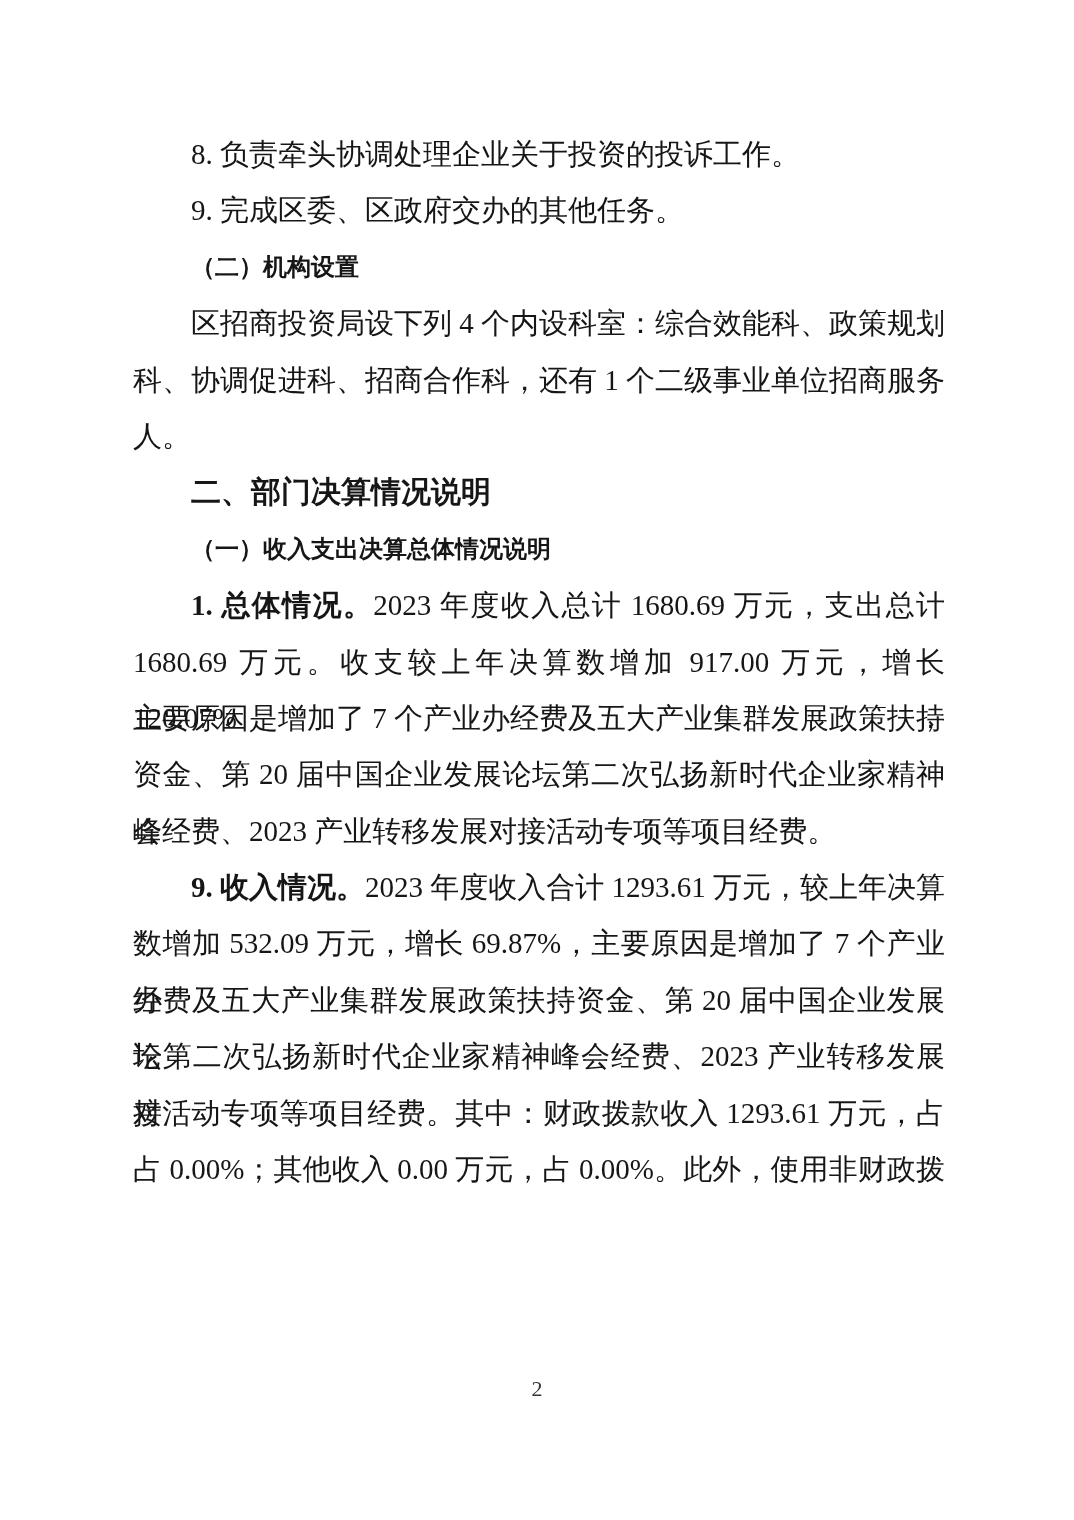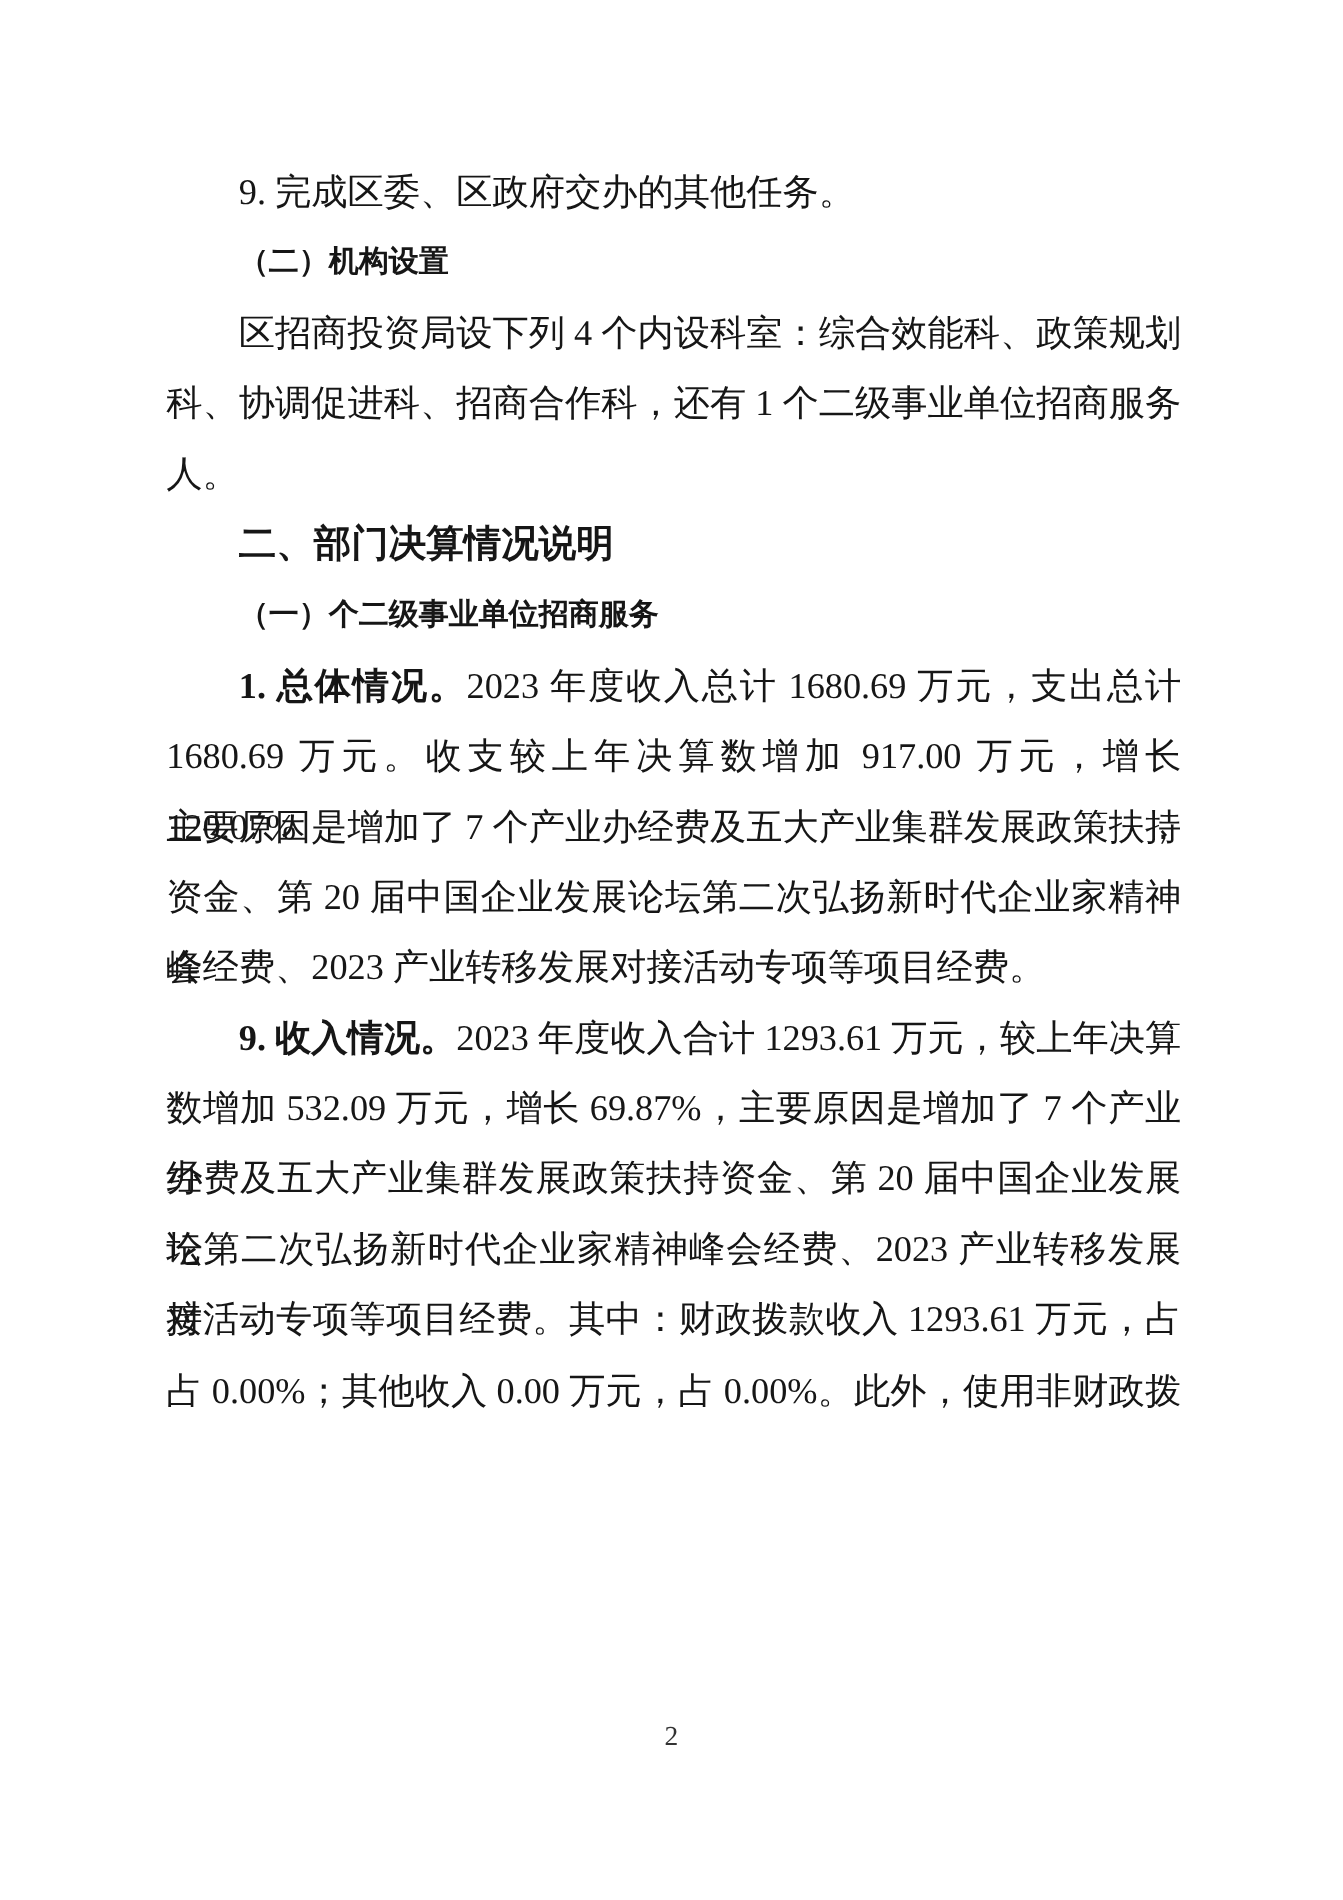--- a/index.html
+++ b/index.html
@@ -63,30 +63,31 @@
     font-size: 22px;
     color: #333333;
   }
 </style>
 </head>
 <body>
 
 <div class="page">
   <div class="content">
 
+    <div class="line indent">8. 负责牵头协调处理企业关于投资的投诉工作。</div>
     <div class="line indent">9. 完成区委、区政府交办的其他任务。</div>
 
     <div class="line indent h-kai">（二）机构设置</div>
 
     <div class="line indent fill">区招商投资局设下列 4 个内设科室：综合效能科、政策规划</div>
     <div class="line fill">科、协调促进科、招商合作科，还有 1 个二级事业单位招商服务</div>
     <div class="line">人。</div>
 
     <div class="line indent h-hei">二、部门决算情况说明</div>
-    <div class="line indent h-kai">（一）个二级事业单位招商服务</div>
+    <div class="line indent h-kai">（一）收入支出决算总体情况说明</div>
 
     <div class="line indent fill"><span class="lead">1. 总体情况。</span><span>2023 年度收入总计 1680.69 万元，支出总计</span></div>
     <div class="line fill">1680.69 万元。收支较上年决算数增加 917.00 万元，增长 120.07%，</div>
     <div class="line fill">主要原因是增加了 7 个产业办经费及五大产业集群发展政策扶持</div>
     <div class="line fill">资金、第 20 届中国企业发展论坛第二次弘扬新时代企业家精神峰</div>
     <div class="line">会经费、2023 产业转移发展对接活动专项等项目经费。</div>
 
     <div class="line indent fill"><span class="lead">9. 收入情况。</span><span>2023 年度收入合计 1293.61 万元，较上年决算</span></div>
     <div class="line fill">数增加 532.09 万元，增长 69.87%，主要原因是增加了 7 个产业办</div>
     <div class="line fill">经费及五大产业集群发展政策扶持资金、第 20 届中国企业发展论</div>

